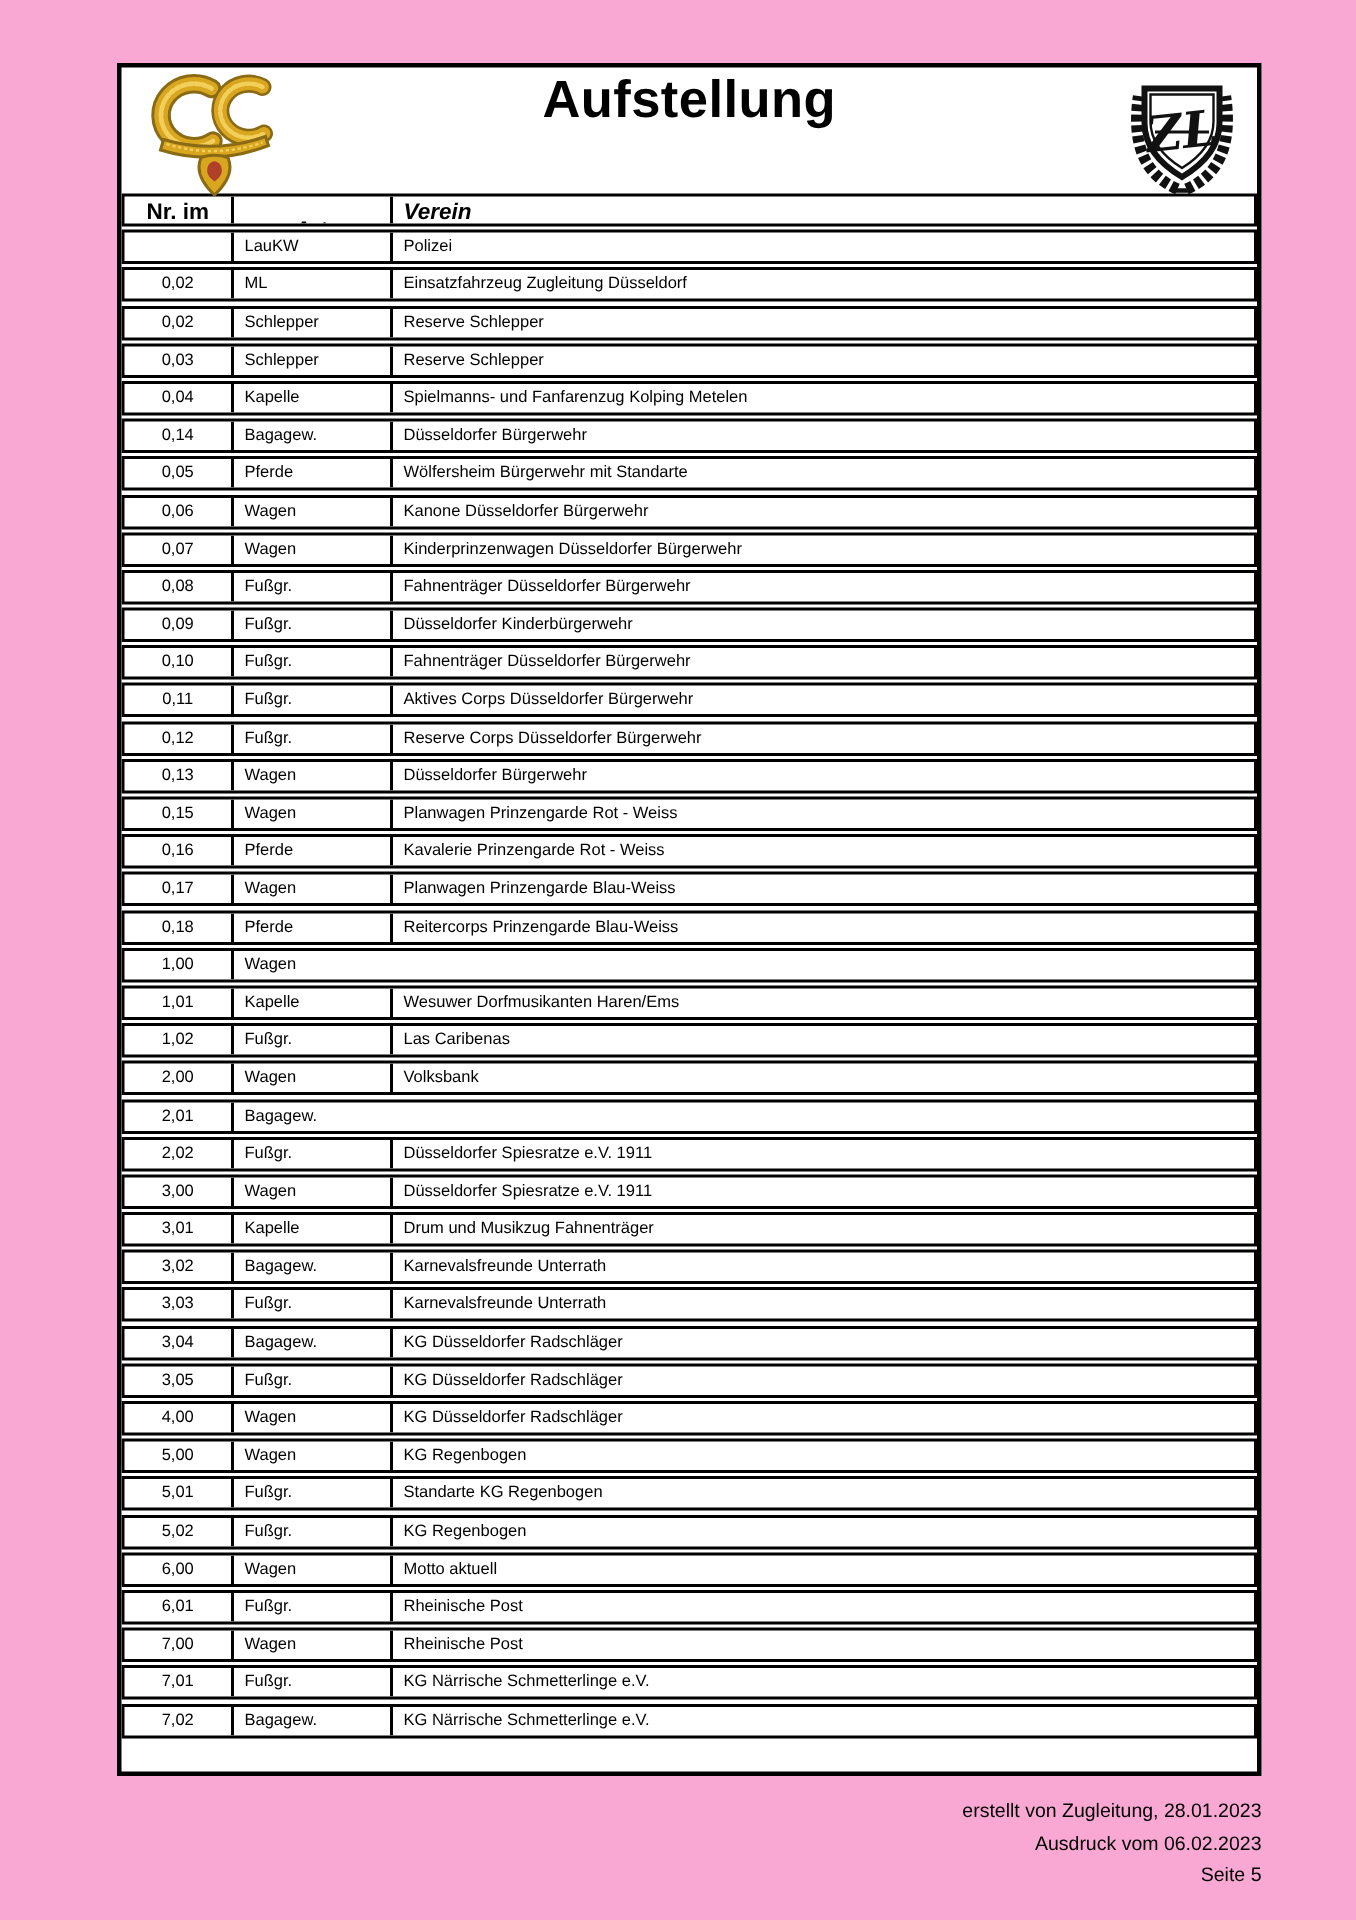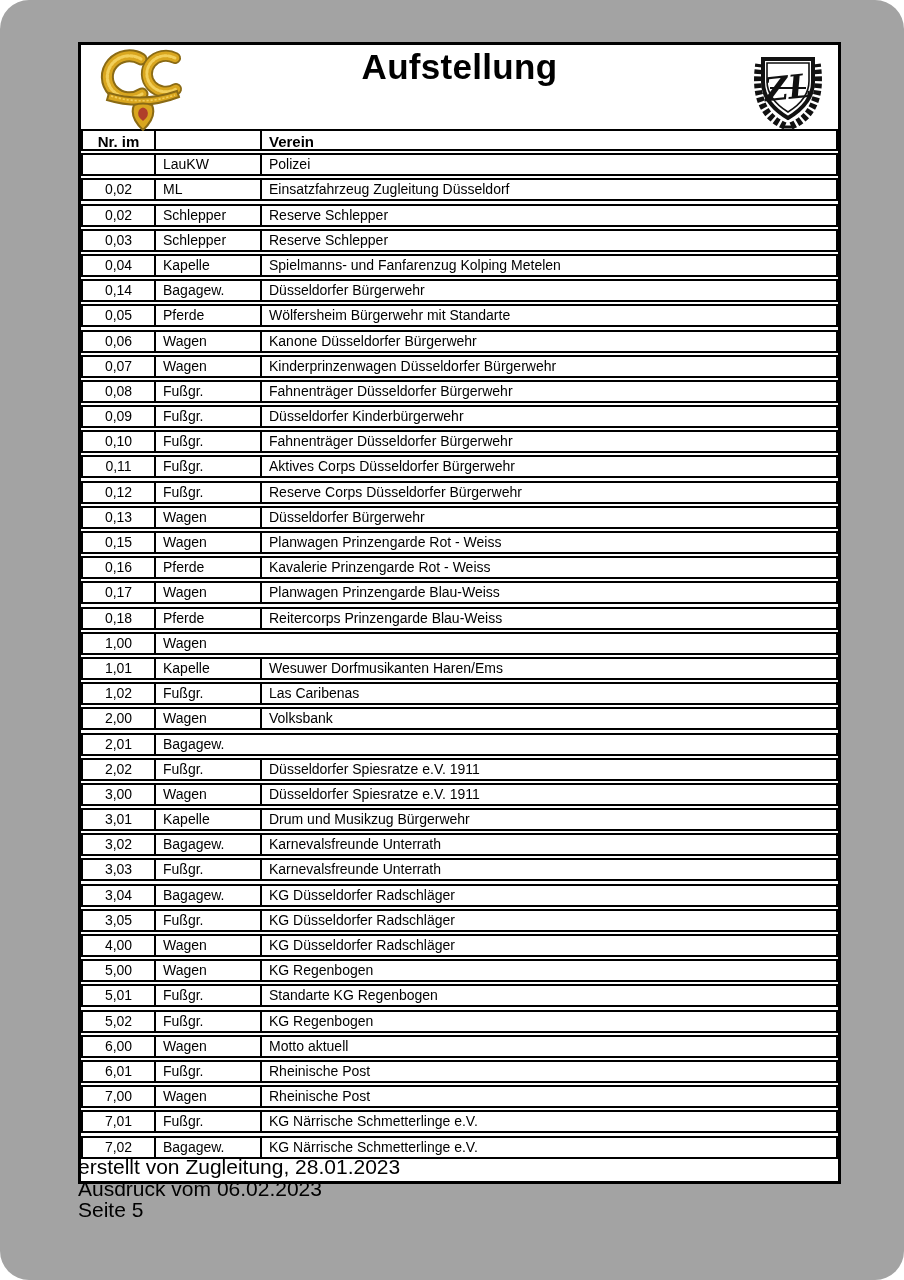--- a/index.html
+++ b/index.html
@@ -3,21 +3,21 @@
 <meta charset="utf-8">
 <style>
   * { box-sizing: border-box; margin: 0; padding: 0; }
   html, body { background: #ffffff; }
   body {
     width: 904px; height: 1280px;
     font-family: "Liberation Sans", sans-serif;
     color: #000;
     position: relative;
   }
-  .page { position: absolute; left: 0; top: 0; width: 904px; height: 1280px; background: #a3a3a3; border-radius: 29px; }
+  .page { position: absolute; left: 0; top: 0; width: 904px; height: 1280px; background: #f9a8d4; }
 
   .frame {
     position: absolute; left: 78px; top: 42px;
     width: 763px; height: 1142px;
     border: 3px solid #000;
     background: #fff;
   }
 
   .doc-header { position: relative; height: 84px; }
   .title-block { text-align: center; padding-top: 2px; }
@@ -26,38 +26,38 @@
     letter-spacing: 0.3px; white-space: nowrap;
   }
   .logo-left  { position: absolute; left: 14px;  top: 2px; }
   .logo-right { position: absolute; right: 10px; top: 5px; }
 
   .trow {
     display: flex;
     border: 2px solid #000;
     height: 23px;
     margin-top: 2.2px;
-    font-size: 14px; line-height: 19px;
+    font-size: 11px; line-height: 19px;
     overflow: hidden;
     background: #fff;
   }
   .trow.thead {
     height: 22px; margin-top: 0;
     font-weight: bold; font-size: 15px; line-height: 18px;
   }
   .c1 { width: 71px; text-align: center; overflow: hidden; }
   .c2 { width: 106px; border-left: 2px solid #000; padding-left: 7px; overflow: hidden; }
   .c3 { flex: 1; border-left: 2px solid #000; padding-left: 7px; overflow: hidden; white-space: nowrap; }
   .thead .c1 { padding-top: 2px; }
   .thead .c2 { text-align: center; padding-left: 0; padding-top: 14px; }
-  .thead .c3 { padding-top: 2px; }
+  .thead .c3 { padding-top: 2px; font-style: italic; }
 
   .doc-footer {
-    position: absolute; left: 78px; top: 1156px; width: 763px;
-    text-align: left; font-size: 21px; line-height: 21.5px;
+    position: absolute; left: 78px; top: 1196px; width: 763px;
+    text-align: right; font-size: 13px; line-height: 21.5px;
   }
 </style>
 </head>
 <body>
 
 <div class="page">
   <div class="frame">
 
     <div class="doc-header">
 
@@ -253,21 +253,21 @@
 
   <div class="trow">
     <div class="c1">3,00</div>
     <div class="c2">Wagen</div>
     <div class="c3">Düsseldorfer Spiesratze e.V. 1911</div>
   </div>
 
   <div class="trow">
     <div class="c1">3,01</div>
     <div class="c2">Kapelle</div>
-    <div class="c3">Drum und Musikzug Bürgerwehr</div>
+    <div class="c3">Drum und Musikzug Fahnenträger</div>
   </div>
 
   <div class="trow">
     <div class="c1">3,02</div>
     <div class="c2">Bagagew.</div>
     <div class="c3">Karnevalsfreunde Unterrath</div>
   </div>
 
   <div class="trow">
     <div class="c1">3,03</div>

